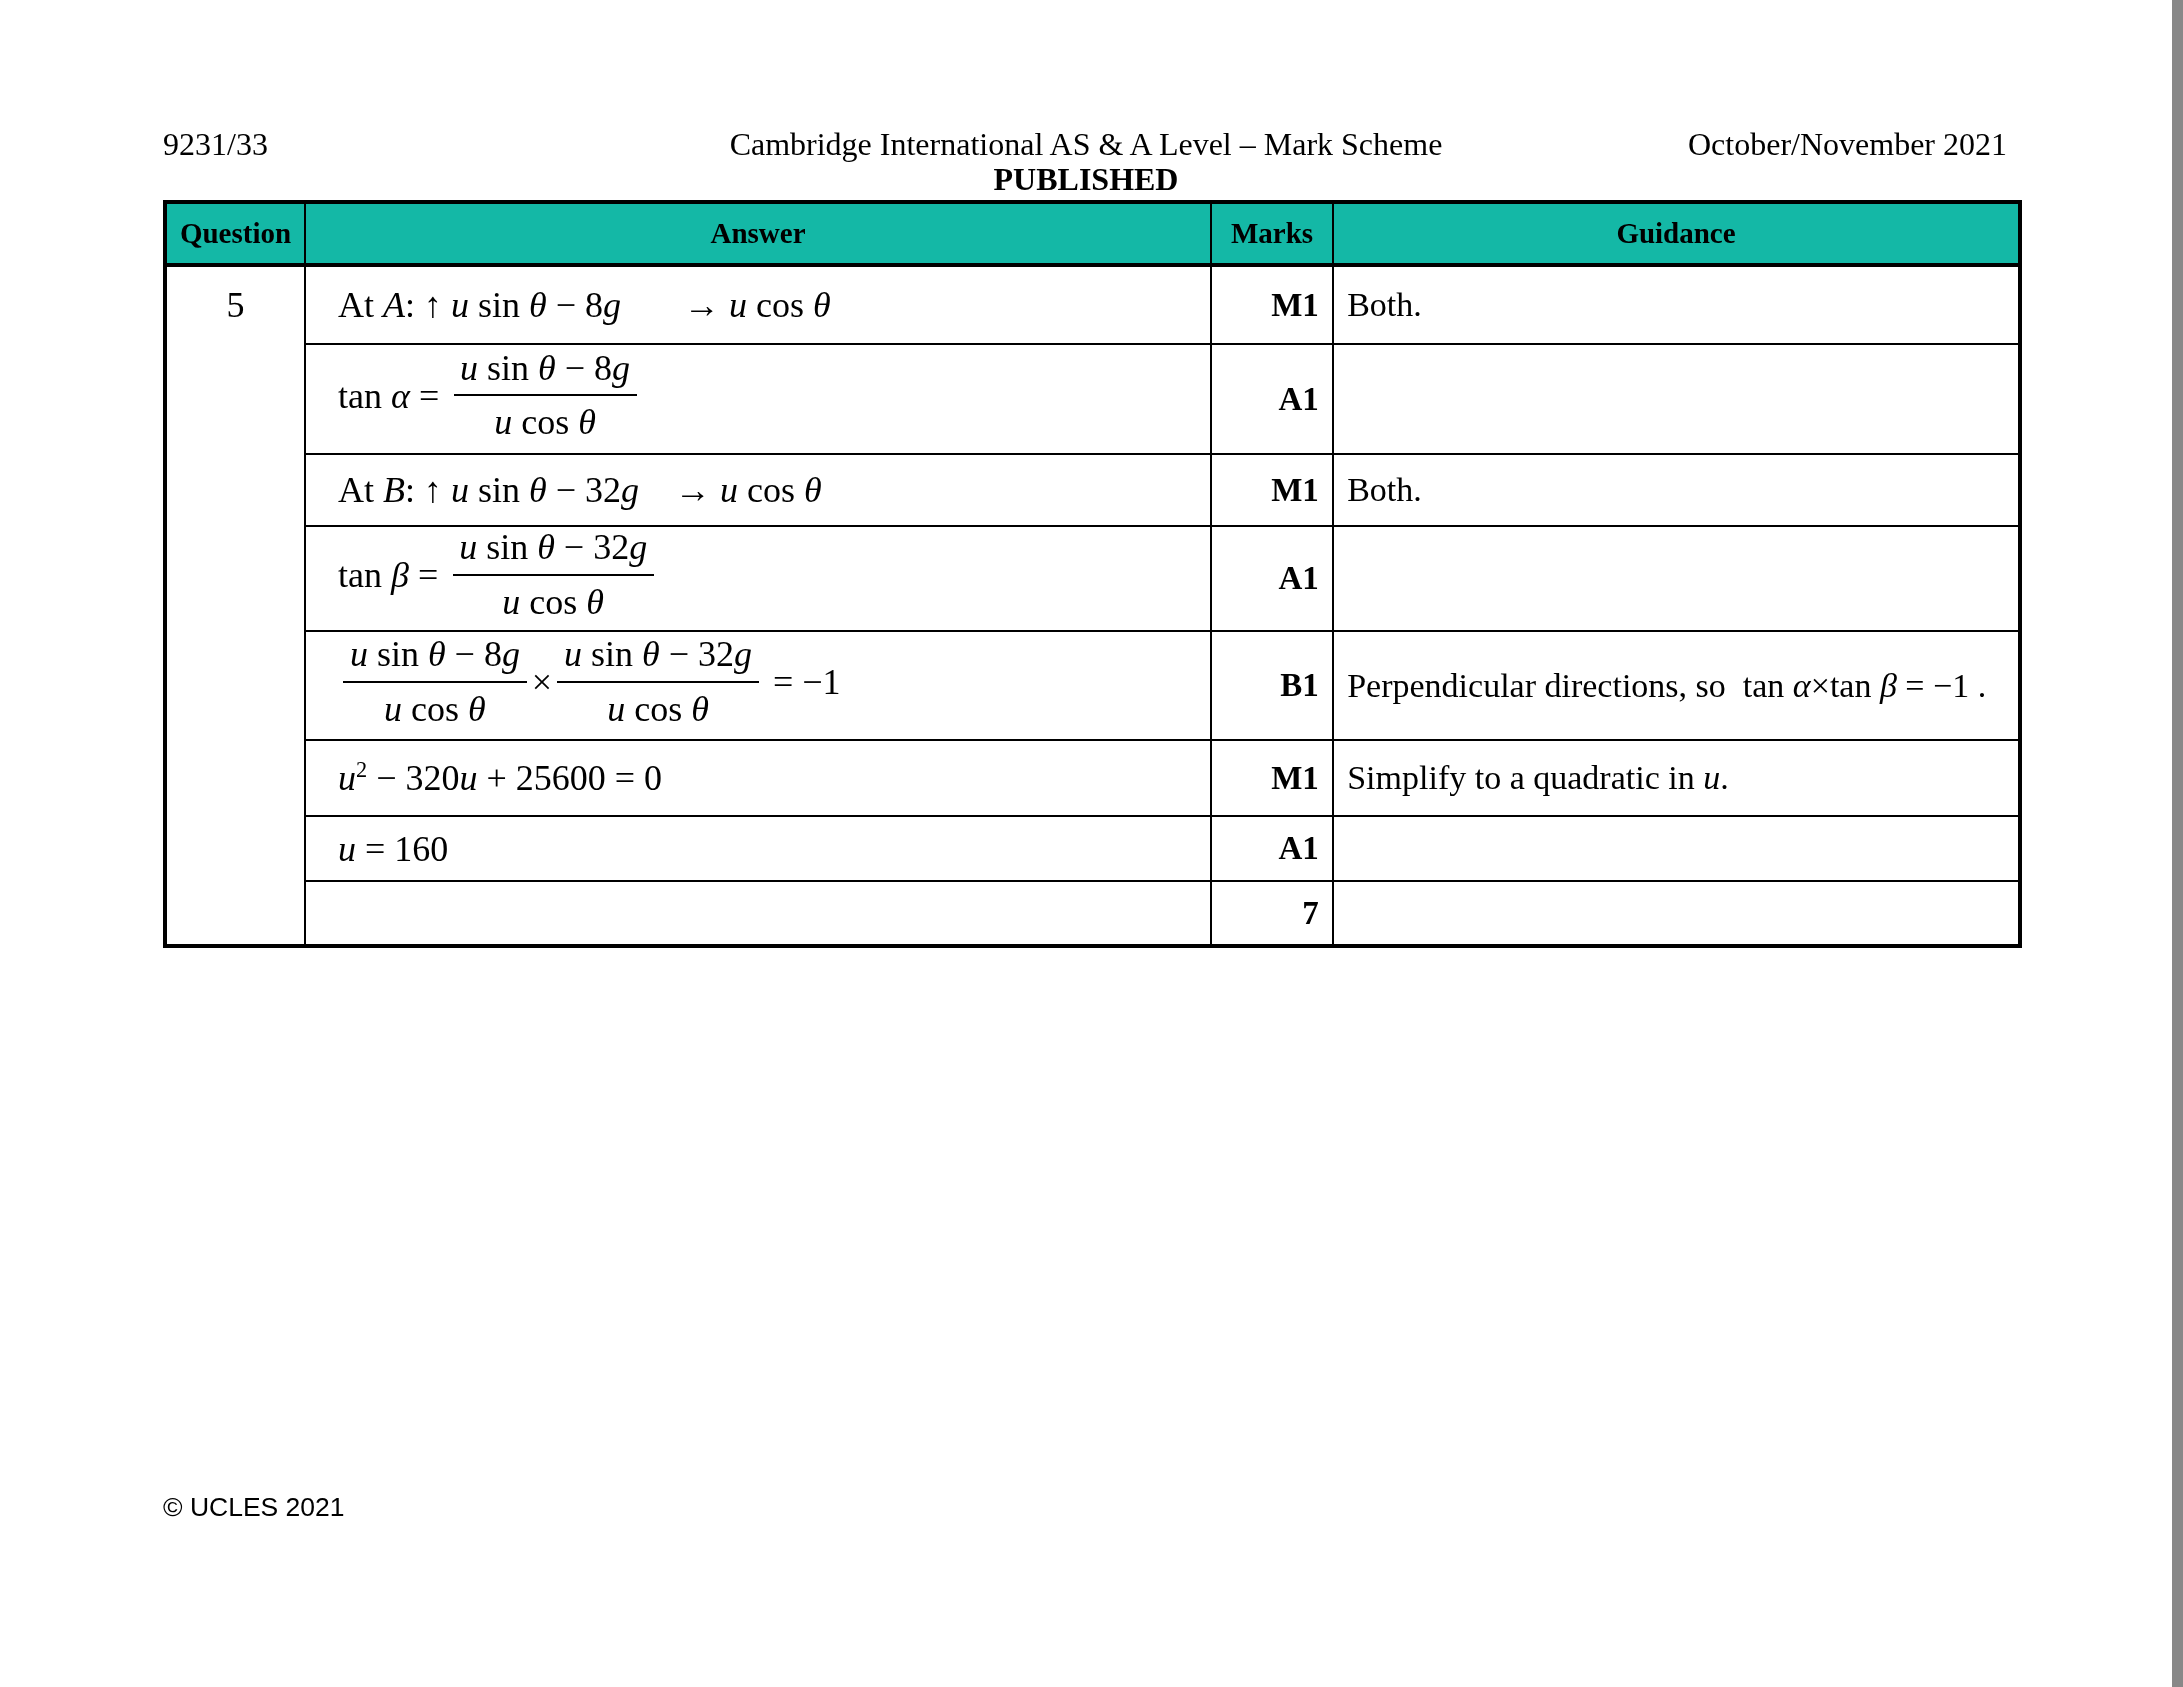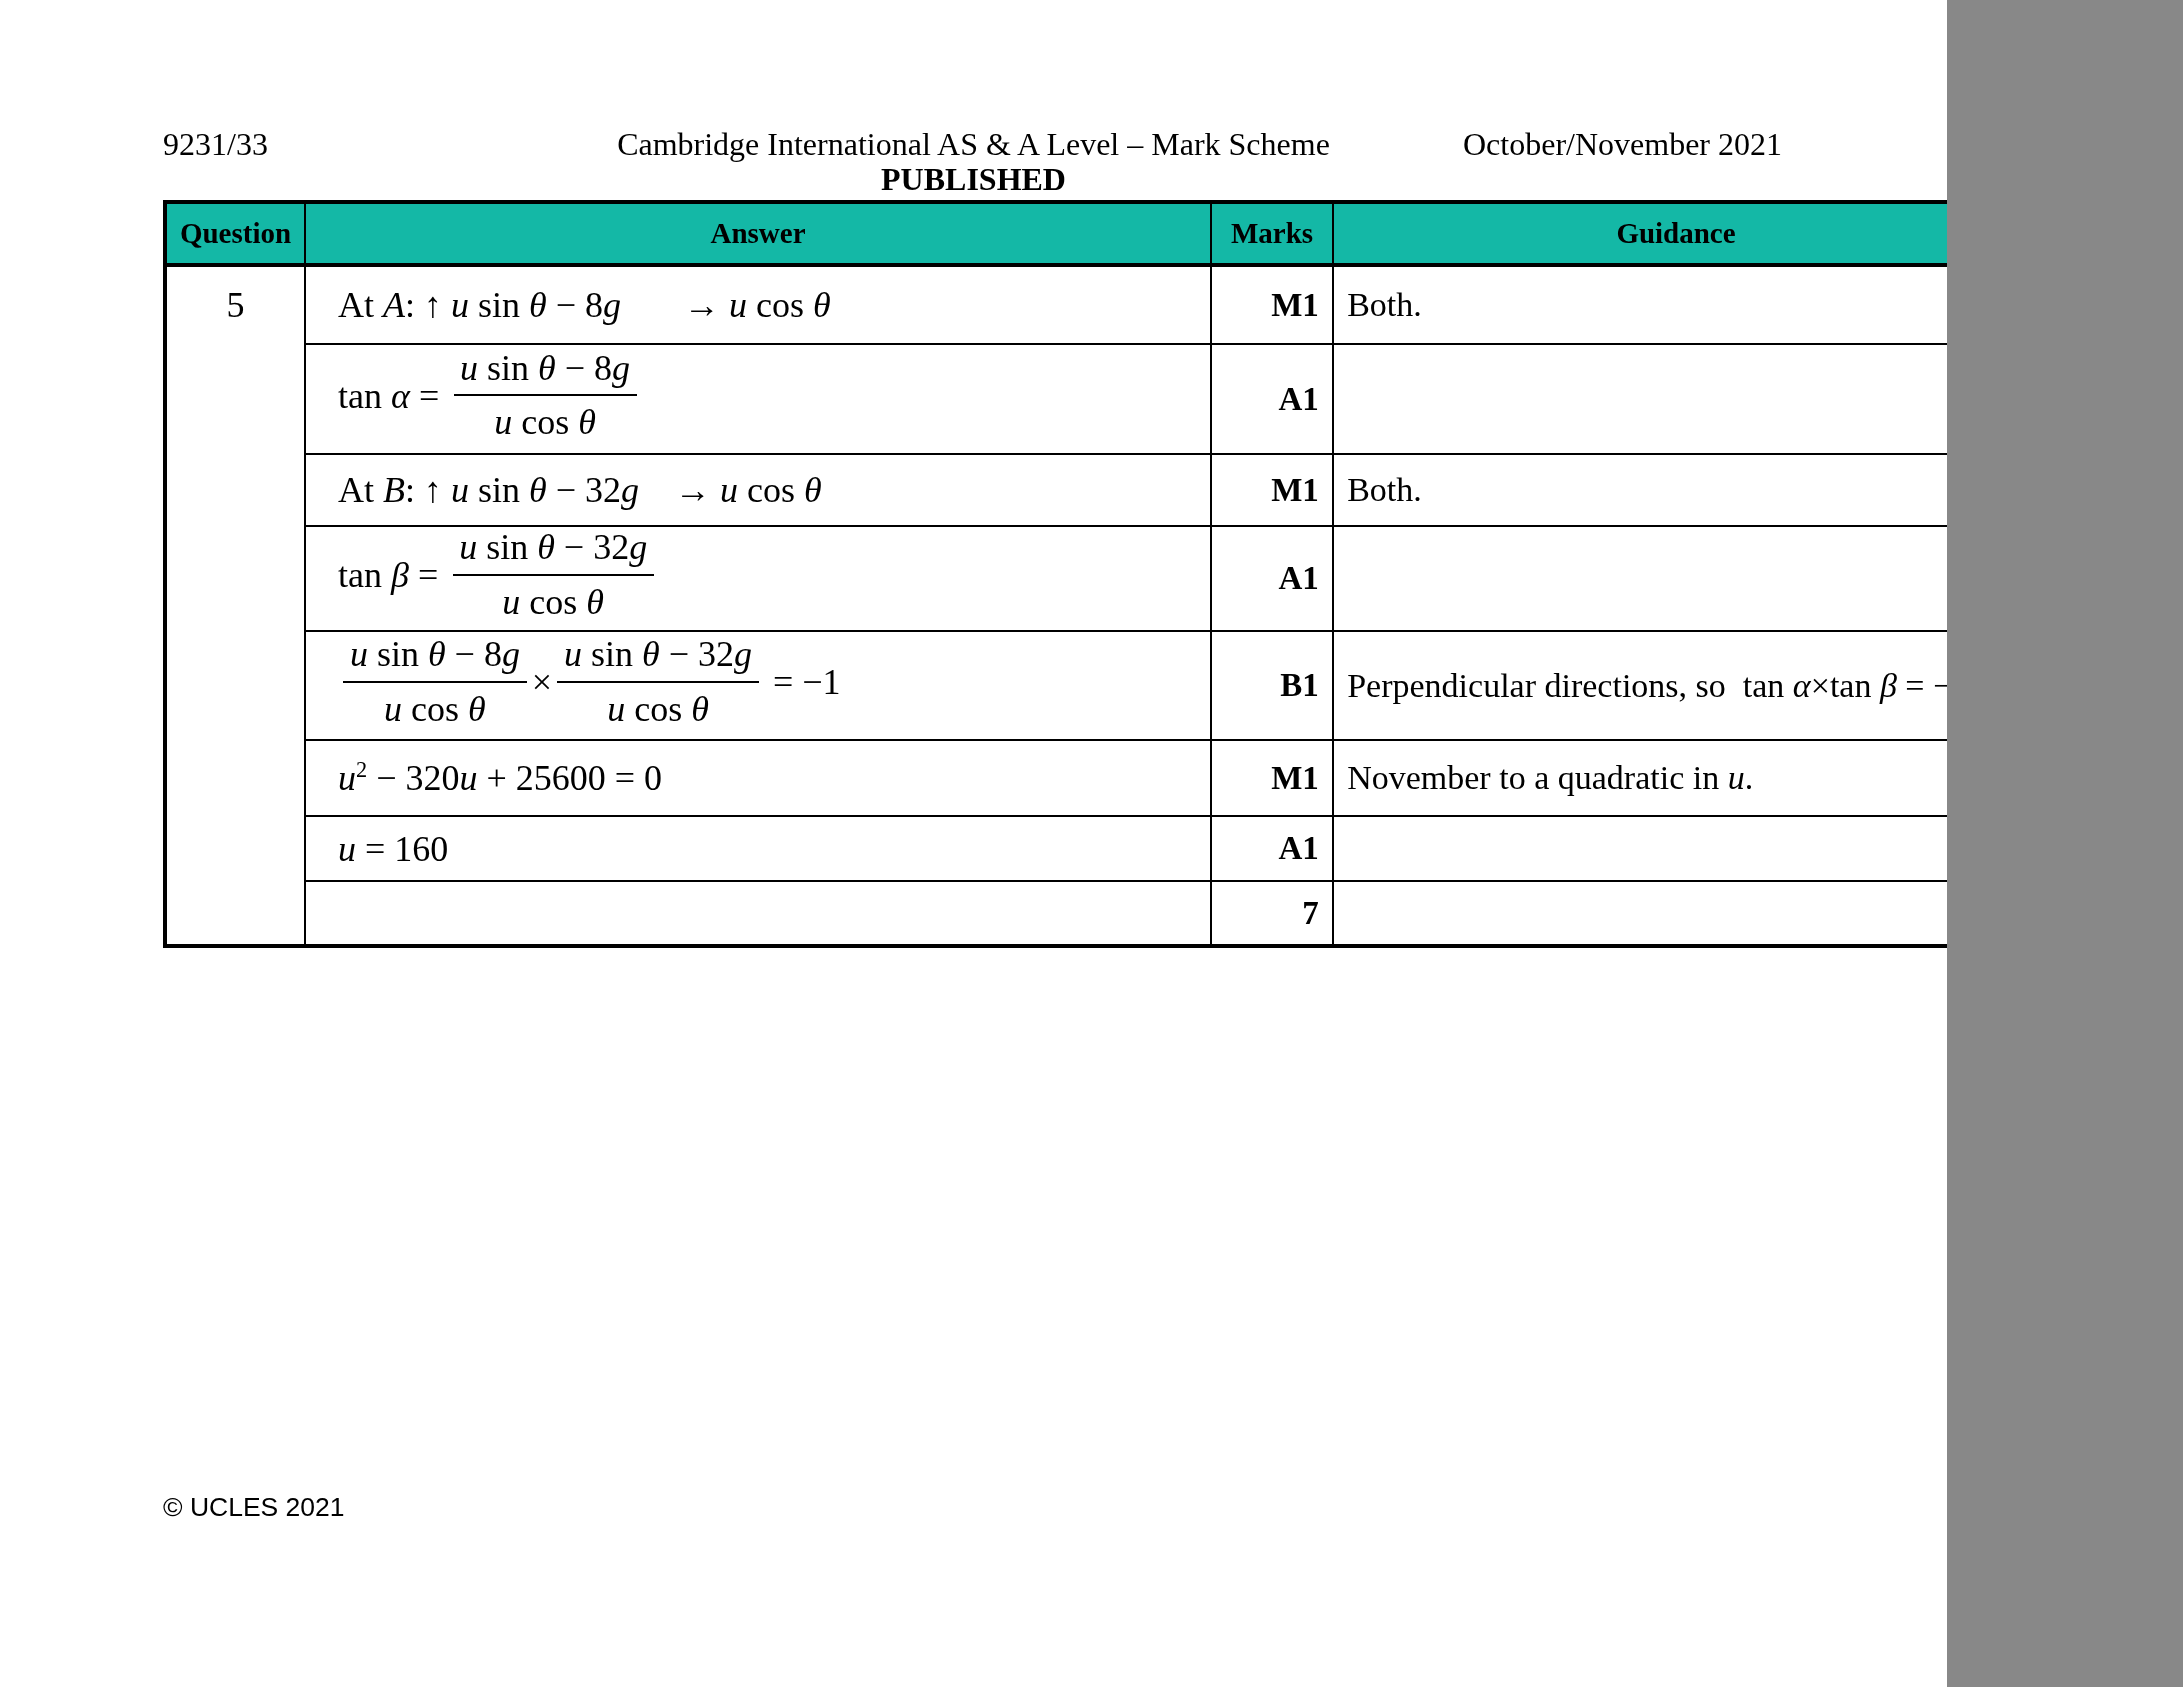--- a/index.html
+++ b/index.html
@@ -1,19 +1,19 @@
 <!DOCTYPE html>
 <html style="font-size:10.6px"><head>
 <meta charset="utf-8">
 <style>
   * { margin:0; padding:0; box-sizing:border-box; }
   html,body { background:#888; }
   .page {
     position:relative;
-    width:1947px; height:1687px;
+    width:2172px; height:1687px;
     background:#ffffff;
     font-family:"Liberation Serif", serif;
     color:#000;
     overflow:hidden;
   }
   
   .hdr-left  { position:absolute; left:163px;  top:128px; font-size:32px; line-height:33px; }
   .hdr-title { position:absolute; left:0; width:100%; top:128px; text-align:center; font-size:32px; line-height:33px; }
   .hdr-right { position:absolute; right:165px; top:128px; font-size:32px; line-height:33px; }
   .hdr-pub   { position:absolute; left:0; width:100%; top:163px; text-align:center; font-size:32px; line-height:33px; font-weight:bold; }
@@ -107,21 +107,21 @@
       <td class="guid"></td>
     </tr>
     <tr style="height:109px">
       <td class="ans"><span class="frac"><span class="num"><span class="mi">u</span><span class="mu"> sin </span><span class="mi">θ</span><span class="mu"> − 8</span><span class="mi">g</span></span><span class="den"><span class="mi">u</span><span class="mu"> cos </span><span class="mi">θ</span></span></span><span class="mu">×</span><span class="frac"><span class="num"><span class="mi">u</span><span class="mu"> sin </span><span class="mi">θ</span><span class="mu"> − 32</span><span class="mi">g</span></span><span class="den"><span class="mi">u</span><span class="mu"> cos </span><span class="mi">θ</span></span></span><span class="mu"> = −1</span></td>
       <td class="marks">B1</td>
       <td class="guid"><span class="mu">Perpendicular directions, so &nbsp;tan </span><span class="mi">α</span><span class="mu">×tan </span><span class="mi">β</span><span class="mu"> = −1 .</span></td>
     </tr>
     <tr style="height:76px">
       <td class="ans"><span class="mi">u</span><span class="msup">2</span><span class="mu"> − 320</span><span class="mi">u</span><span class="mu"> + 25600 = 0</span></td>
       <td class="marks">M1</td>
-      <td class="guid"><span class="mu">November to a quadratic in </span><span class="mi">u</span><span class="mu">.</span></td>
+      <td class="guid"><span class="mu">Simplify to a quadratic in </span><span class="mi">u</span><span class="mu">.</span></td>
     </tr>
     <tr style="height:65px">
       <td class="ans"><span class="mi">u</span><span class="mu"> = 160</span></td>
       <td class="marks">A1</td>
       <td class="guid"></td>
     </tr>
     <tr style="height:65px">
       <td class="ans"></td>
       <td class="marks">7</td>
       <td class="guid"></td>

